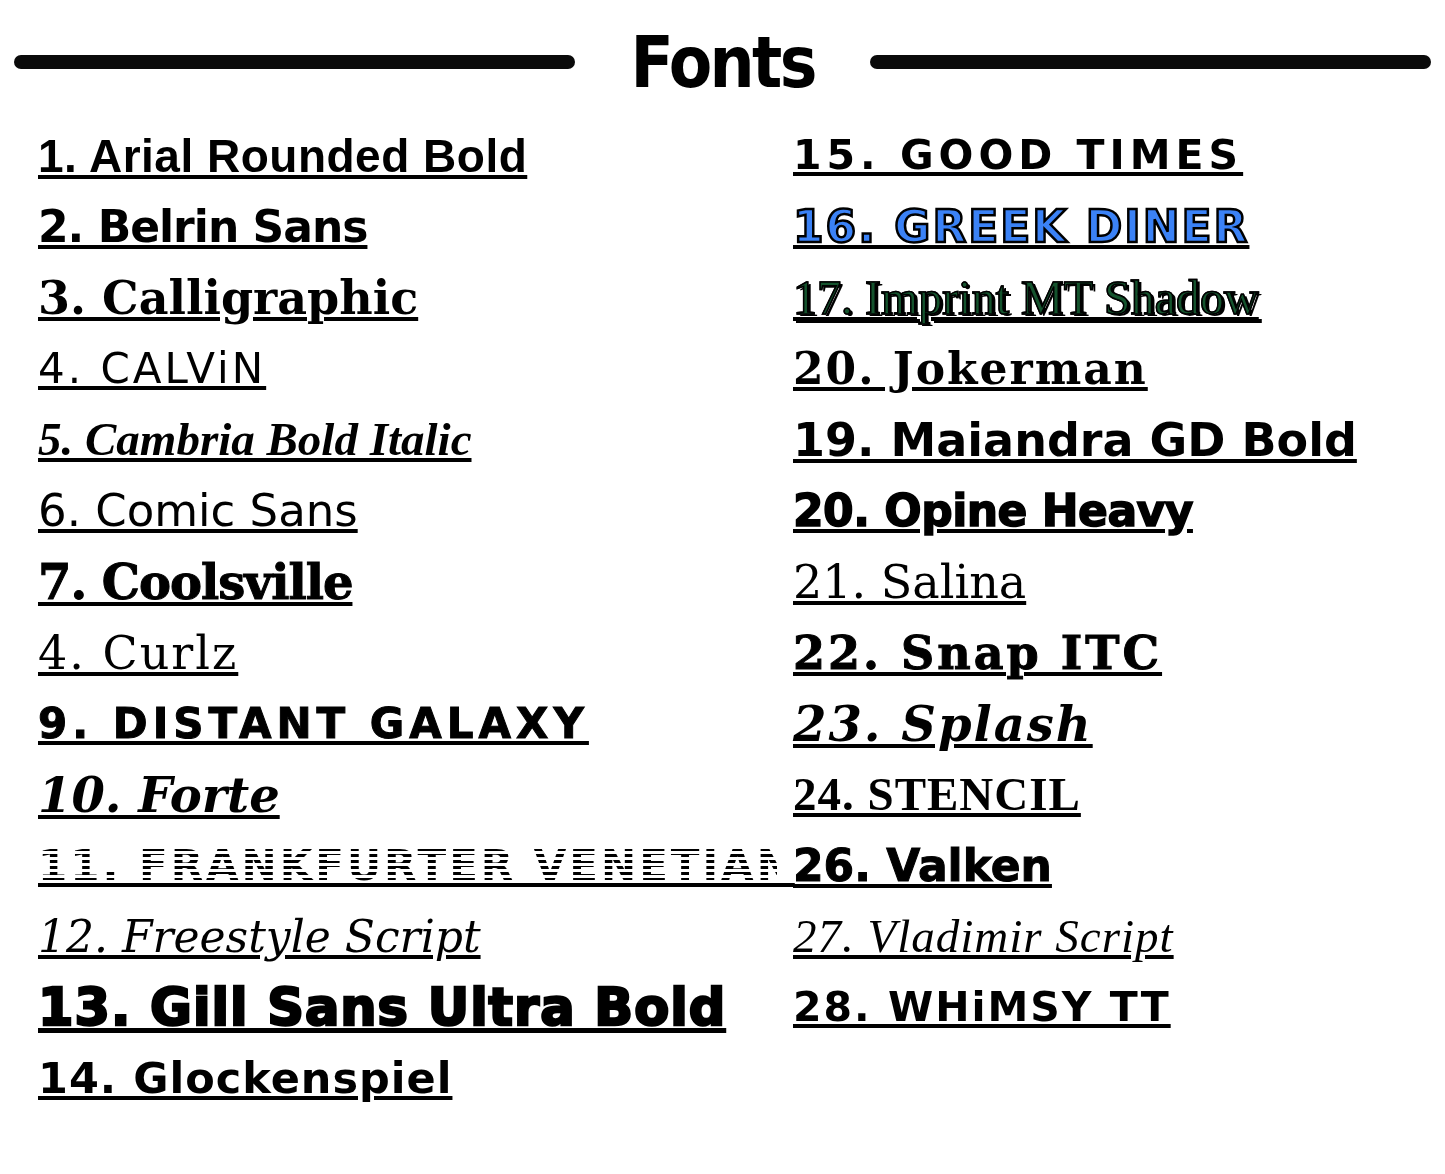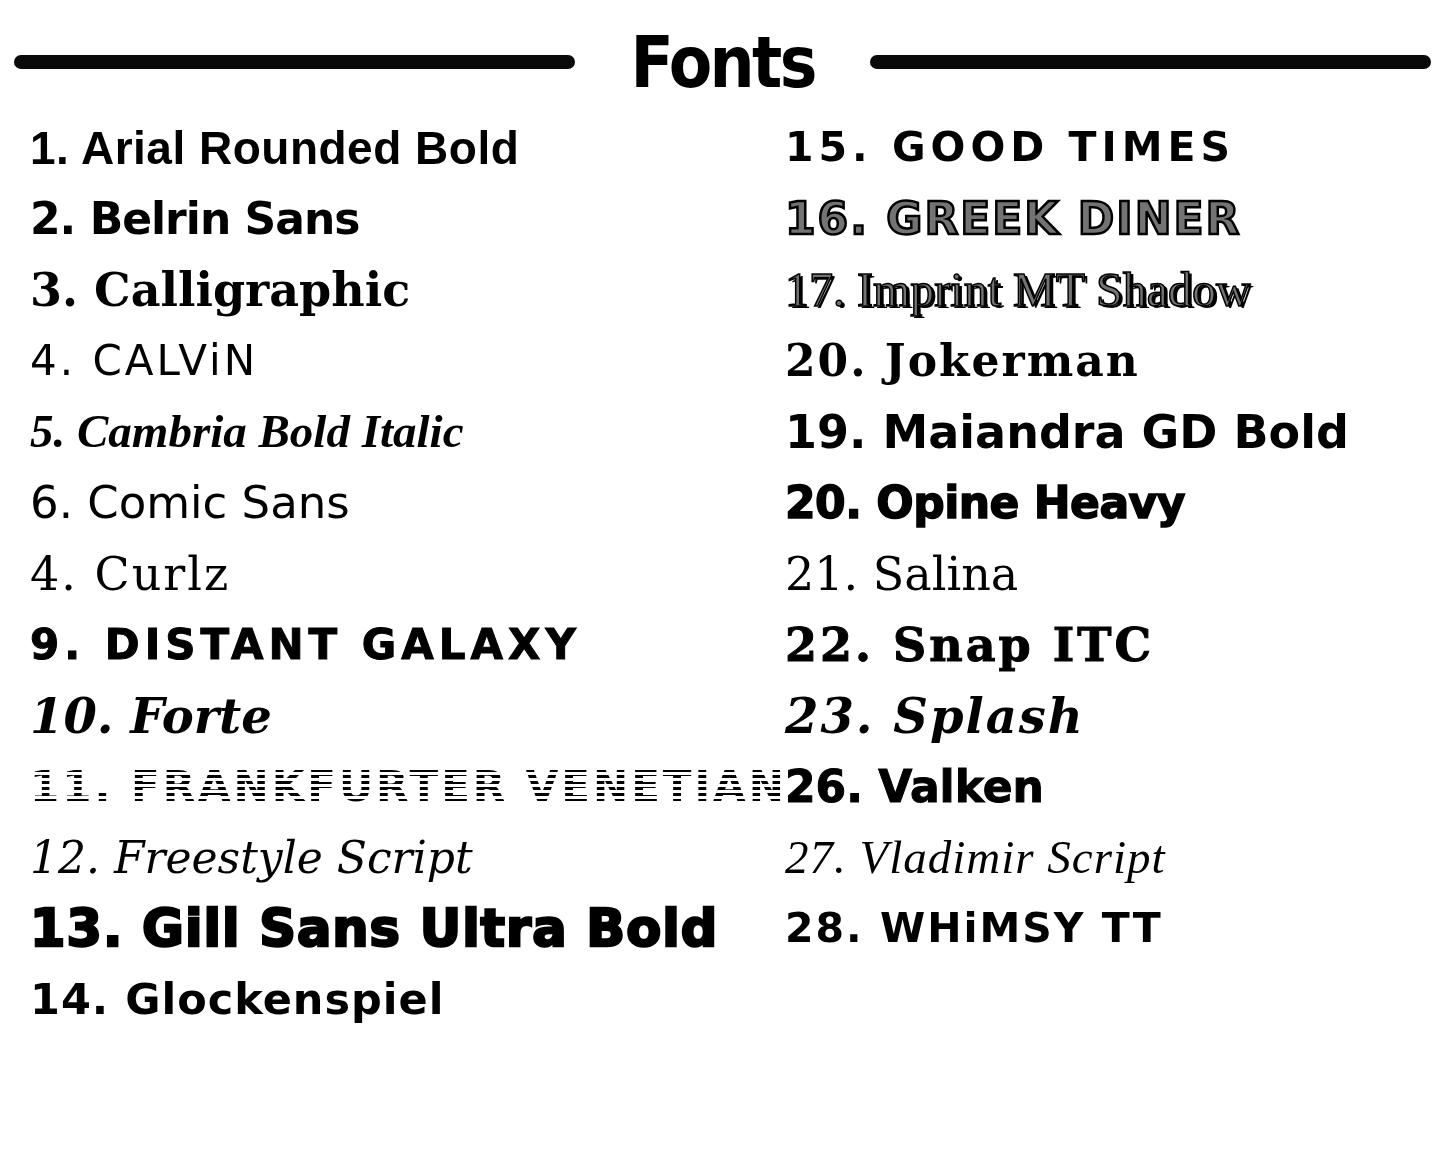--- a/index.html
+++ b/index.html
@@ -34,21 +34,21 @@
     line-height: 1;
     white-space: nowrap;
   }
 
   
   main {
     display: grid;
     grid-template-columns: 755px 1fr;
     padding: 8px 0 0 30px;
   }
-  ul { list-style: none; margin: 0; padding: 0; }
+  ul { list-style: none; margin: 8px; padding: 0; text-decoration: underline; }
   li {
     height: 71px;
     display: flex; align-items: center;
     white-space: nowrap;
     line-height: 1;
   }
 
   
   .f1  { font-family: "Liberation Sans", sans-serif; font-weight: 700; font-size: 46px; letter-spacing: 0.5px; }
   .f2  { font-family: "DejaVu Sans", sans-serif; font-weight: 800; font-size: 44px; letter-spacing: -1px; }
@@ -66,22 +66,22 @@
       background: repeating-linear-gradient(to bottom, #000 0 3px, #fff 3px 6px);
       -webkit-background-clip: text; background-clip: text;
       color: transparent;
     }
   }
   .f12 { font-family: "DejaVu Serif", serif; font-weight: 400; font-style: italic; font-size: 44px; }
   .f13 { font-family: "DejaVu Sans", sans-serif; font-weight: 800; font-size: 51px; letter-spacing: 1px; -webkit-text-stroke: 2.5px #000; }
   .f14 { font-family: "DejaVu Sans", sans-serif; font-weight: 700; font-size: 43px; letter-spacing: 1px; }
 
   .f15 { font-family: "DejaVu Sans", sans-serif; font-weight: 700; font-size: 41px; letter-spacing: 5px; }
-  .f16 { font-family: "DejaVu Sans", sans-serif; font-weight: 800; font-size: 44px; letter-spacing: 2px; color: #737373; -webkit-text-stroke: 2.5px #000; }
-  .f17 { font-family: "Liberation Serif", serif; font-weight: 400; font-size: 48px; color: #737373; -webkit-text-stroke: 1.5px #000; text-shadow: 3px 2px 0 #000; }
+  .f16 { font-family: "DejaVu Sans", sans-serif; font-weight: 800; font-size: 44px; letter-spacing: 2px; color: #3b82f6; -webkit-text-stroke: 2.5px #000; }
+  .f17 { font-family: "Liberation Serif", serif; font-weight: 400; font-size: 48px; color: #14532d; -webkit-text-stroke: 1.5px #000; text-shadow: 3px 2px 0 #000; }
   .f18 { font-family: "DejaVu Serif", serif; font-weight: 700; font-size: 44px; letter-spacing: 2px; }
   .f19 { font-family: "DejaVu Sans", sans-serif; font-weight: 700; font-size: 46px; }
   .f20 { font-family: "DejaVu Sans", sans-serif; font-weight: 800; font-size: 44px; letter-spacing: -0.5px; -webkit-text-stroke: 1.5px #000; }
   .f21 { font-family: "DejaVu Serif", serif; font-weight: 400; font-size: 46px; }
   .f22 { font-family: "DejaVu Serif", serif; font-weight: 800; font-size: 46px; letter-spacing: 3px; -webkit-text-stroke: 1px #000; }
   .f23 { font-family: "DejaVu Serif", serif; font-weight: 700; font-style: italic; font-size: 48px; letter-spacing: 2px; text-align: center; }
   .f24 { font-family: "Liberation Serif", serif; font-weight: 700; font-size: 47px; letter-spacing: 1px; }
   .f25 { font-family: "DejaVu Serif", serif; font-weight: 400; font-size: 48px; }
   .f26 { font-family: "DejaVu Sans", sans-serif; font-weight: 800; font-size: 44px; -webkit-text-stroke: 1px #000; }
   .f27 { font-family: "Liberation Serif", serif; font-weight: 400; font-style: italic; font-size: 47px; letter-spacing: 1px; }
@@ -97,35 +97,37 @@
 </header>
 
 <main>
   <ul>
     <li class="f1">1. Arial Rounded Bold</li>
     <li class="f2">2. Belrin Sans</li>
     <li class="f3">3. Calligraphic</li>
     <li class="f4">4. CALViN</li>
     <li class="f5">5. Cambria Bold Italic</li>
     <li class="f6">6. Comic Sans</li>
+    <li class="f7">7. Coolsville</li>
     <li class="f8">4. Curlz</li>
     <li class="f9">9. DISTANT GALAXY</li>
     <li class="f10">10. Forte</li>
     <li class="f11">11. FRANKFURTER VENETIAN</li>
     <li class="f12">12. Freestyle Script</li>
     <li class="f13">13. Gill Sans Ultra Bold</li>
     <li class="f14">14. Glockenspiel</li>
   </ul>
   <ul>
     <li class="f15">15. GOOD TIMES</li>
     <li class="f16">16. GREEK DINER</li>
     <li class="f17">17. Imprint MT Shadow</li>
     <li class="f18">20. Jokerman</li>
     <li class="f19">19. Maiandra GD Bold</li>
     <li class="f20">20. Opine Heavy</li>
     <li class="f21">21. Salina</li>
     <li class="f22">22. Snap ITC</li>
     <li class="f23">23. Splash</li>
+    <li class="f24">24. STENCIL</li>
     <li class="f26">26. Valken</li>
     <li class="f27">27. Vladimir Script</li>
     <li class="f28">28. WHiMSY TT</li>
   </ul>
 </main>
 
 </body></html>

